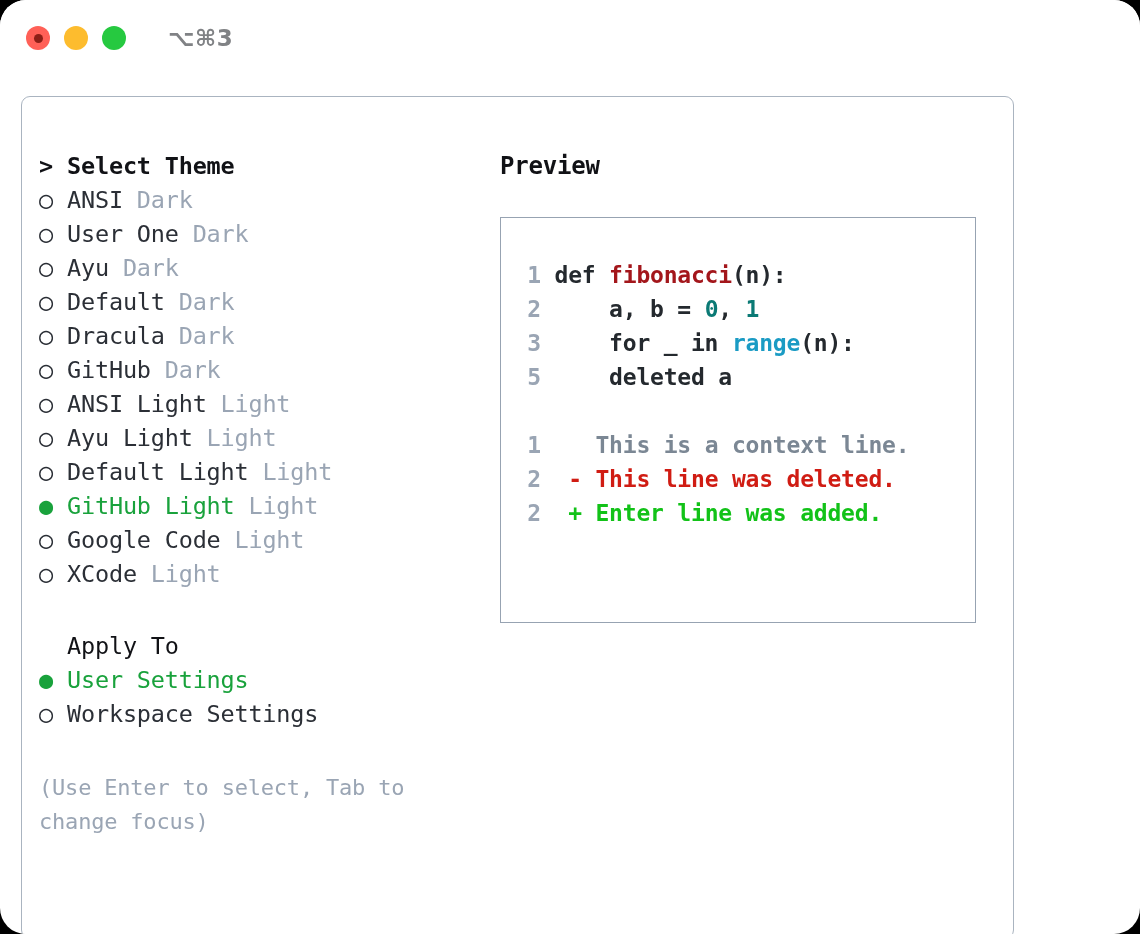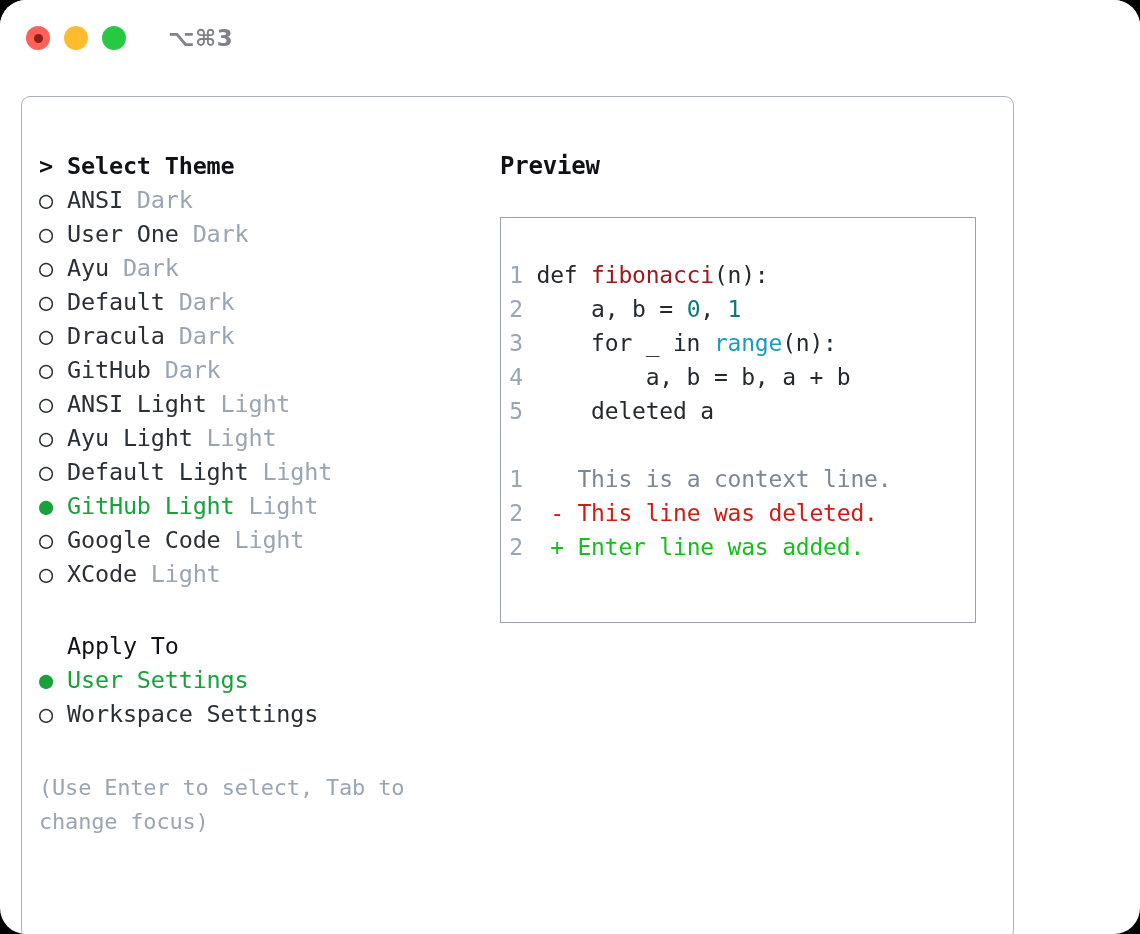--- a/index.html
+++ b/index.html
@@ -121,21 +121,22 @@
     line-height: 34px;
     letter-spacing: -0.2px;
   }
 
   .code-box {
     margin-top: 34px;
     width: 476px;
     height: 406px;
     border: 1.6px solid #97a3b2;
     background: #ffffff;
-    padding: 40px 0 0 8px;
+    padding: 40px 0 0 26px;
+    font-weight: bold;
   }
 
   .cline {
     font-size: 23px;
     line-height: 34px;
     white-space: pre;
     color: #24292e;
     letter-spacing: -0.2px;
   }
   .lno {
@@ -202,21 +203,20 @@
         <div class="hint">(Use Enter to select, Tab to change focus)</div>
       </div>
 
       <div class="col-right">
         <div class="preview-title">Preview</div>
         <div class="code-box">
           <div id="code-lines">
               <div class="cline"><span class="lno">1</span> <span>def </span><span class="tok-fn">fibonacci</span><span>(n):</span></div>
               <div class="cline"><span class="lno">2</span> <span>    a, b = </span><span class="tok-num">0</span><span>, </span><span class="tok-num">1</span></div>
               <div class="cline"><span class="lno">3</span> <span>    for _ in </span><span class="tok-call">range</span><span>(n):</span></div>
-              <div class="cline"><span class="lno">4</span> <span>        a, b = b, a + b</span></div>
               <div class="cline"><span class="lno">5</span> <span>    deleted a</span></div>
             </div>
           <div class="blank-line"></div>
           <div id="diff-lines">
               <div class="cline"><span class="lno">1</span>  <span class="d-ctx"> </span> <span class="d-ctx">This is a context line.</span></div>
               <div class="cline"><span class="lno">2</span>  <span class="d-del">-</span> <span class="d-del">This line was deleted.</span></div>
               <div class="cline"><span class="lno">2</span>  <span class="d-add">+</span> <span class="d-add">Enter line was added.</span></div>
             </div>
         </div>
       </div>

